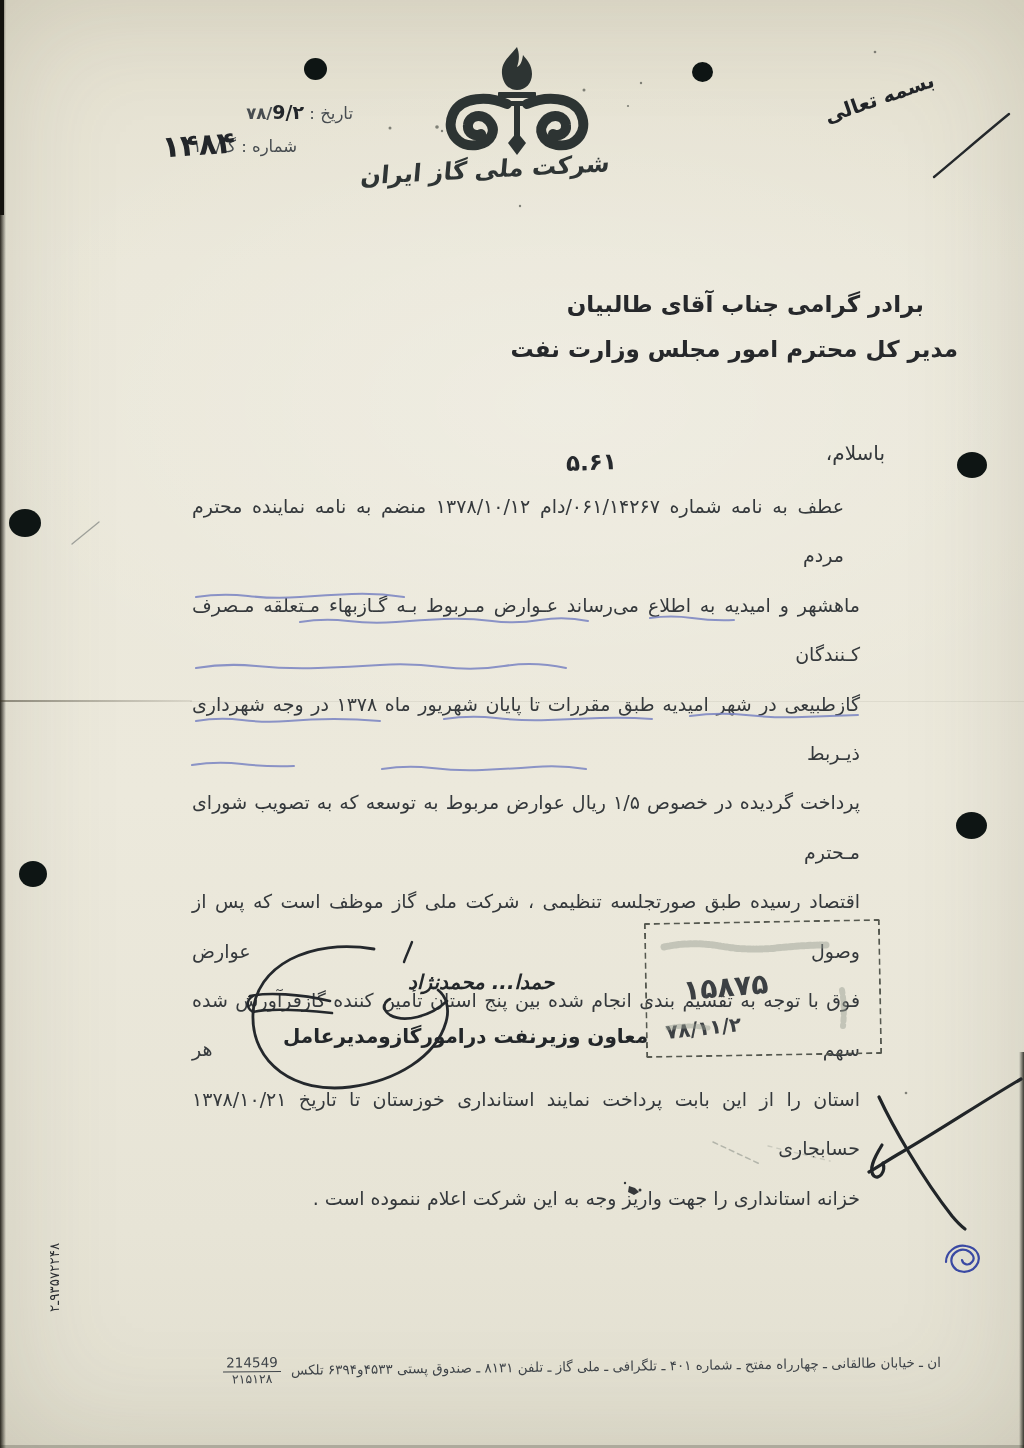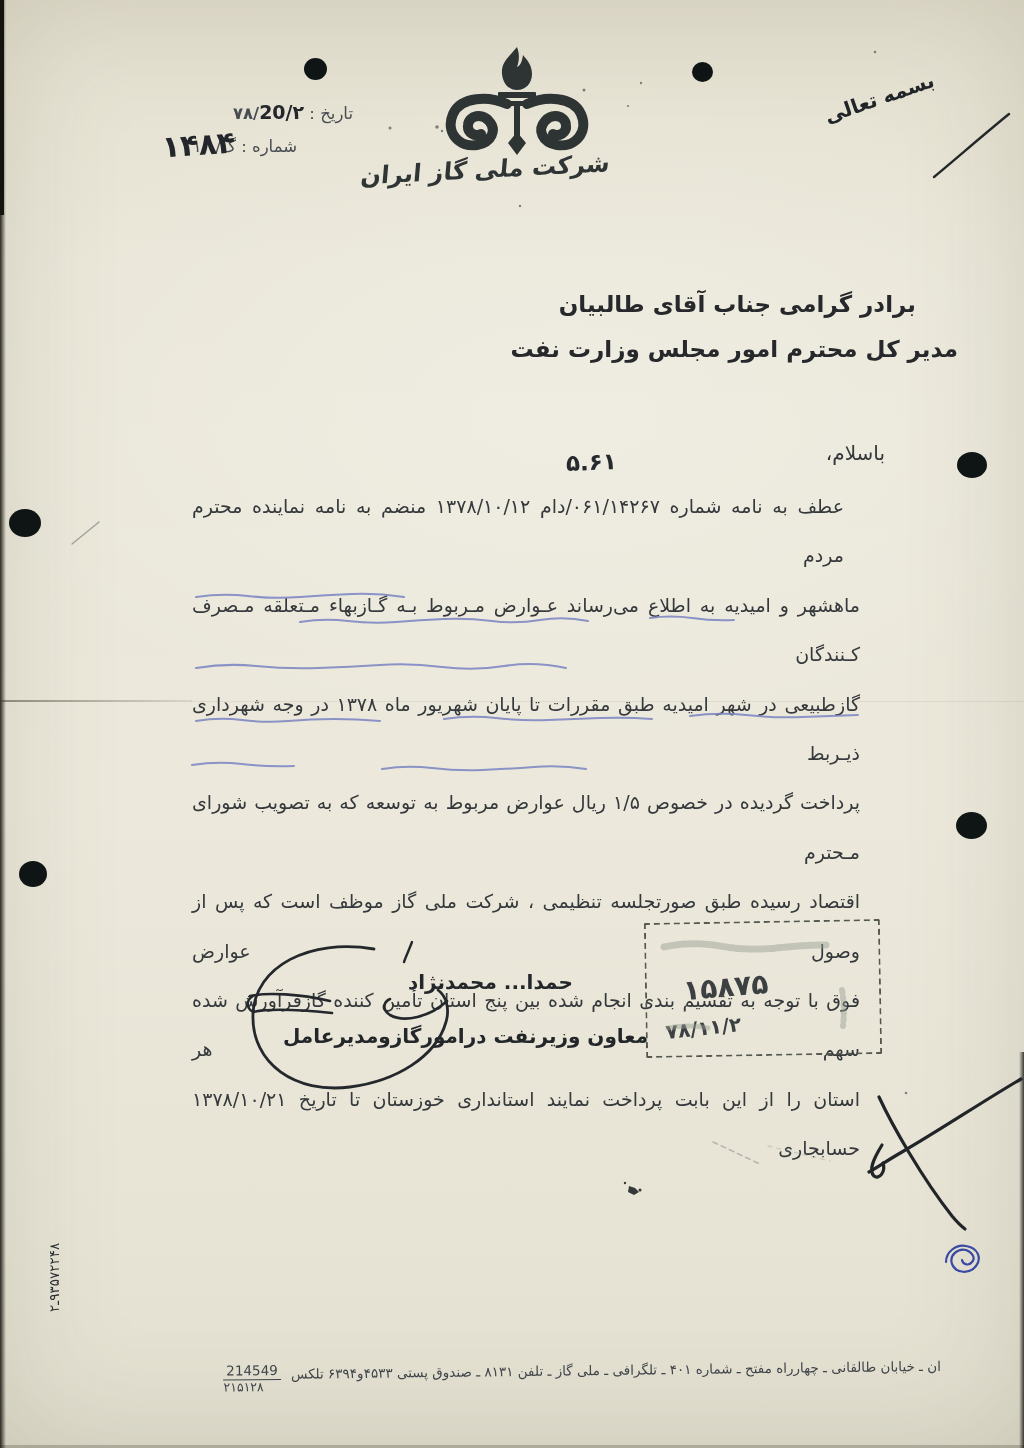--- a/index.html
+++ b/index.html
@@ -32,21 +32,21 @@
   .bline{margin:0;line-height:49.4px;text-align:justify;text-align-last:justify;white-space:normal;}
   .bline.first{padding-right:16px;}
   .bline.last{text-align:right;text-align-last:right;}
   .sig-name{font-size:20px;font-weight:bold;color:#23272a;white-space:nowrap;}
   .sig-title{font-size:20px;font-weight:bold;color:#23272a;white-space:nowrap;letter-spacing:0.3px;}
   .stampbox{left:645px;top:921px;width:232px;height:131px;border:2px dashed #55584f;transform:rotate(-1deg);border-radius:2px;}
   .stamp-num{left:36px;top:47px;font-size:28px;font-weight:bold;color:#3c4043;transform:rotate(-4deg);letter-spacing:4px;}
   .stamp-date{left:18px;top:92px;font-size:20px;font-weight:bold;color:#3c4043;transform:rotate(-5deg);letter-spacing:4px;}
   .footer{left:96px;top:1352px;width:845px;display:flex;direction:rtl;align-items:center;gap:10px;
           font-size:13.5px;color:#3f4449;transform:rotate(-0.7deg);white-space:nowrap;}
-  .telex{direction:ltr;text-align:left;line-height:1.15;margin-top:8px;}
+  .telex{direction:ltr;text-align:center;line-height:1.15;}
   .telex .top{display:block;border-bottom:1px solid #3f4449;padding:0 3px;font-size:13.5px;}
   .telex .bot{display:block;font-size:12.5px;}
   .margin-num{left:46px;top:1312px;transform-origin:0 0;transform:rotate(-90deg);direction:rtl;
               font-size:13.5px;color:#2c2f33;letter-spacing:1.5px;white-space:nowrap;}
   .overlay{position:absolute;left:0;top:0;width:1024px;height:1448px;pointer-events:none;z-index:5;}
 </style>
 </head>
 <body>
 
 <div class="page">
@@ -75,44 +75,45 @@
       <rect x="77" y="62" width="6" height="30" fill="#2d3433" stroke="none"></rect>
       <path d="M80,88 L89,99 L80,111 L71,99 Z" fill="#2d3433" stroke="none"></path>
     </g>
   </svg>
   <div class="abs calli" style="left:425px;top:154px;">شرکت ملی گاز ایران</div>
 
   <div class="abs bismillah" style="left:822px;top:86px;">بسمه تعالی</div>
 
   <div class="abs label-row" style="right:671px;top:101px;">
     <span>تاریخ :</span>
-    <span dir="ltr"><span class="printed">۷۸/</span><span class="hand-date">20/۲</span></span>
+    <span dir="ltr"><span class="printed">۷۸/</span><span class="hand-date">9/۲</span></span>
   </div>
   <div class="abs label-row" style="right:727px;top:137px;">
     <span>شماره : گ/ ۱۰</span>
   </div>
   <div class="abs hand-1484" style="left:162px;top:127px;">۱۴۸۴</div>
 
-  <div class="abs recipient" style="right:108px;top:291px;margin-left:30px;">برادر گرامی جناب آقای طالبیان</div>
+  <div class="abs recipient" style="right:100px;top:291px;margin-left:30px;">برادر گرامی جناب آقای طالبیان</div>
   <div class="abs recipient" style="right:66px;top:336px;text-align:center;">مدیر کل محترم امور مجلس وزارت نفت</div>
 
   <div class="abs salutation" style="right:139px;top:441px;">باسلام،</div>
   <div class="abs hand-ref" style="left:566px;top:449px;">۵.۶۱</div>
 
   <div class="abs bodytext" style="left:192px;top:482px;">
     <p class="bline first">عطف به نامه شماره ۰۶۱/۱۴۲۶۷/دام ۱۳۷۸/۱۰/۱۲ منضم به نامه نماینده محترم مردم</p>
     <p class="bline">ماهشهر و امیدیه به اطلاع می‌رساند عـوارض مـربوط بـه گـازبهاء مـتعلقه مـصرف کـنندگان</p>
     <p class="bline">گازطبیعی در شهر امیدیه طبق مقررات تا پایان شهریور ماه ۱۳۷۸ در وجه شهرداری ذیـربط</p>
     <p class="bline">پرداخت گردیده در خصوص ۱/۵ ریال عوارض مربوط به توسعه که به تصویب شورای مـحترم</p>
     <p class="bline">اقتصاد رسیده طبق صورتجلسه تنظیمی ، شرکت ملی گاز موظف است که پس از وصول عوارض</p>
     <p class="bline">فوق با توجه به تقسیم بندی انجام شده بین پنج استان تأمین کننده گازفرآورش شده سهم هر</p>
     <p class="bline">استان را از این بابت پرداخت نمایند استانداری خوزستان تا تاریخ ۱۳۷۸/۱۰/۲۱ حسابجاری</p>
+    <p class="bline last">خزانه استانداری را جهت واریز وجه به این شرکت اعلام ننموده است .</p>
   </div>
 
-  <div class="abs sig-name" style="left:408px;top:970px;">حمدا... محمدنژاد</div>
+  <div class="abs sig-name" style="left:408px;top:970px;font-style:italic;">حمدا... محمدنژاد</div>
   <div class="abs sig-title" style="left:283px;top:1024px;">معاون وزیرنفت درامورگازومدیرعامل</div>
 
   <div class="abs stampbox">
     <div class="abs stamp-num">۱۵۸۷۵</div>
     <div class="abs stamp-date">۷۸/۱۱/۲</div>
   </div>
 
   <div class="abs footer">
     <span>ان ـ خیابان طالقانی ـ چهارراه مفتح ـ شماره ۴۰۱ ـ تلگرافی ـ ملی گاز ـ تلفن ۸۱۳۱ ـ صندوق پستی ۴۵۳۳و۶۳۹۴ تلکس</span>
     <span class="telex">

